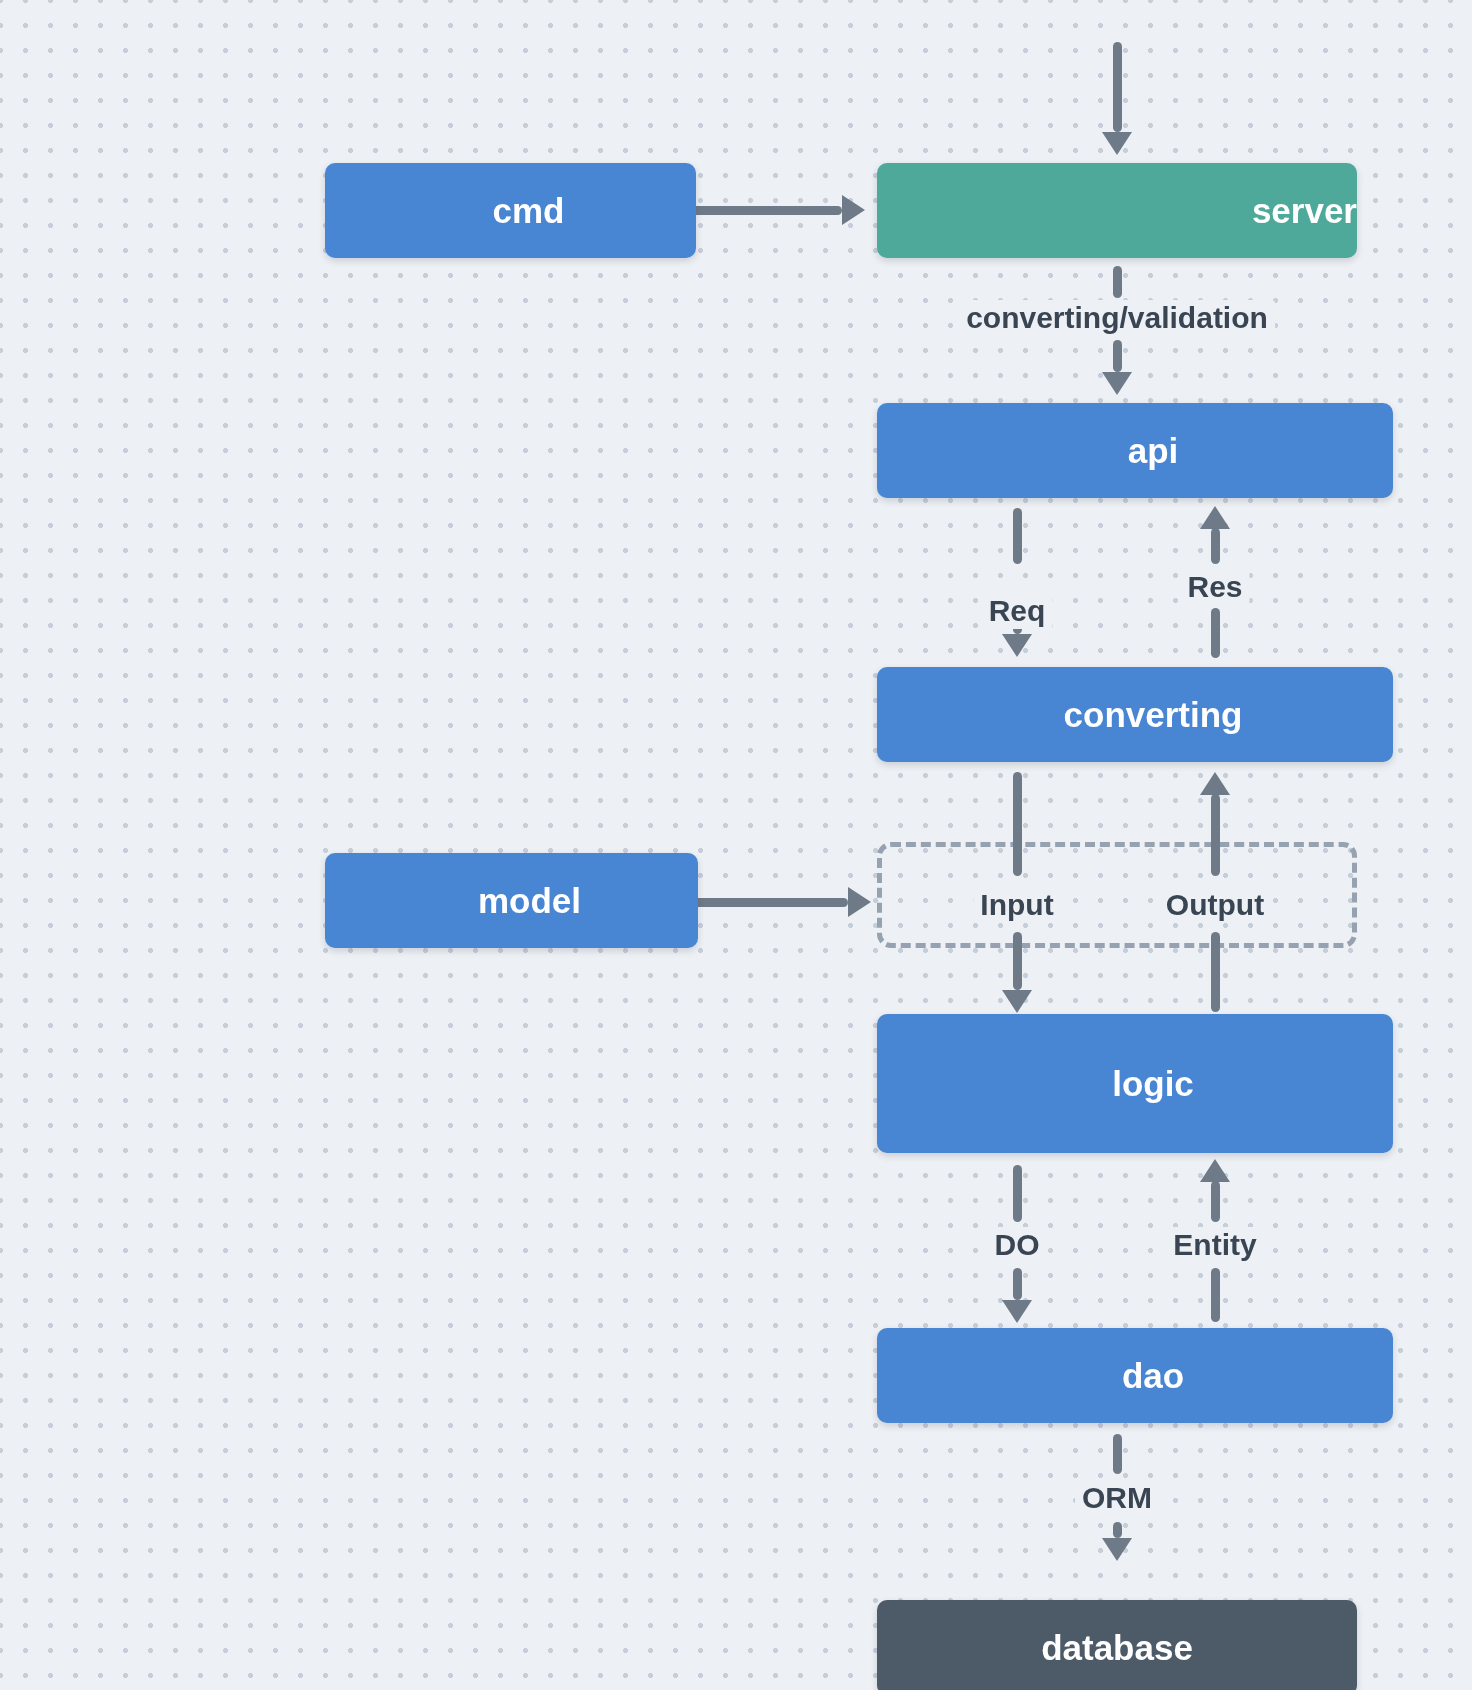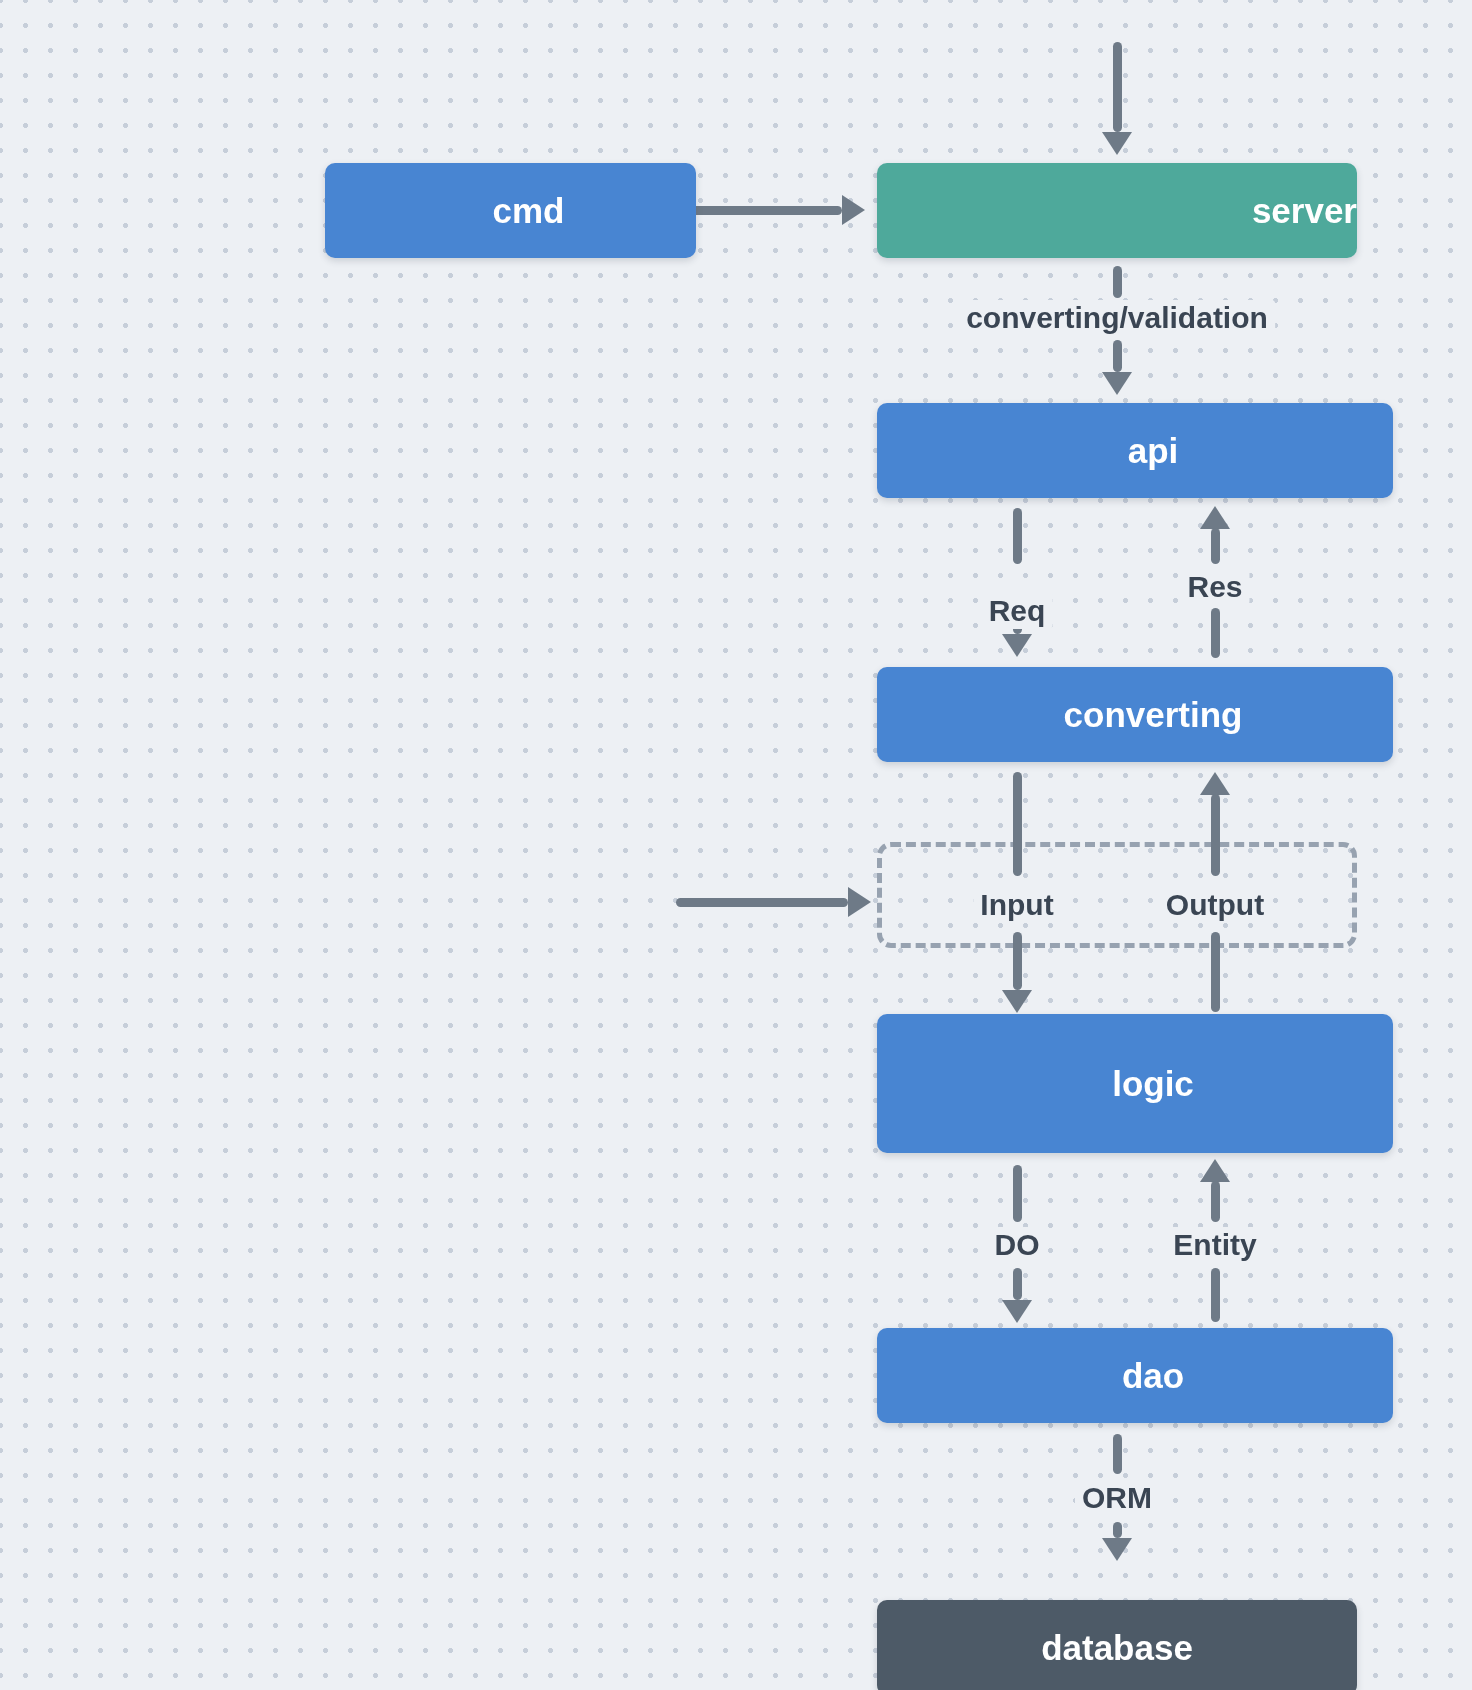--- a/index.html
+++ b/index.html
@@ -81,20 +81,23 @@
   </div>
   <div class="node green" style="left:877px;top:163px;width:480px;height:95px;">
     <span>server</span>
   </div>
   <div class="node blue" style="left:877px;top:403px;width:480px;height:95px;align-items:center;">
     <span>api</span>
   </div>
   <div class="node blue" style="left:877px;top:667px;width:480px;height:95px;">
     <span>converting</span>
   </div>
+  <div class="node blue" style="left:325px;top:853px;width:337px;height:95px;">
+    <span>model</span>
+  </div>
   <div class="node blue" style="left:877px;top:1014px;width:480px;height:139px;">
     <span>logic</span>
   </div>
   <div class="node blue" style="left:877px;top:1328px;width:480px;height:95px;">
     <span>dao</span>
   </div>
   <div class="node dark" style="left:877px;top:1567px;width:480px;height:95px;">
     <span>database</span>
   </div>
 

